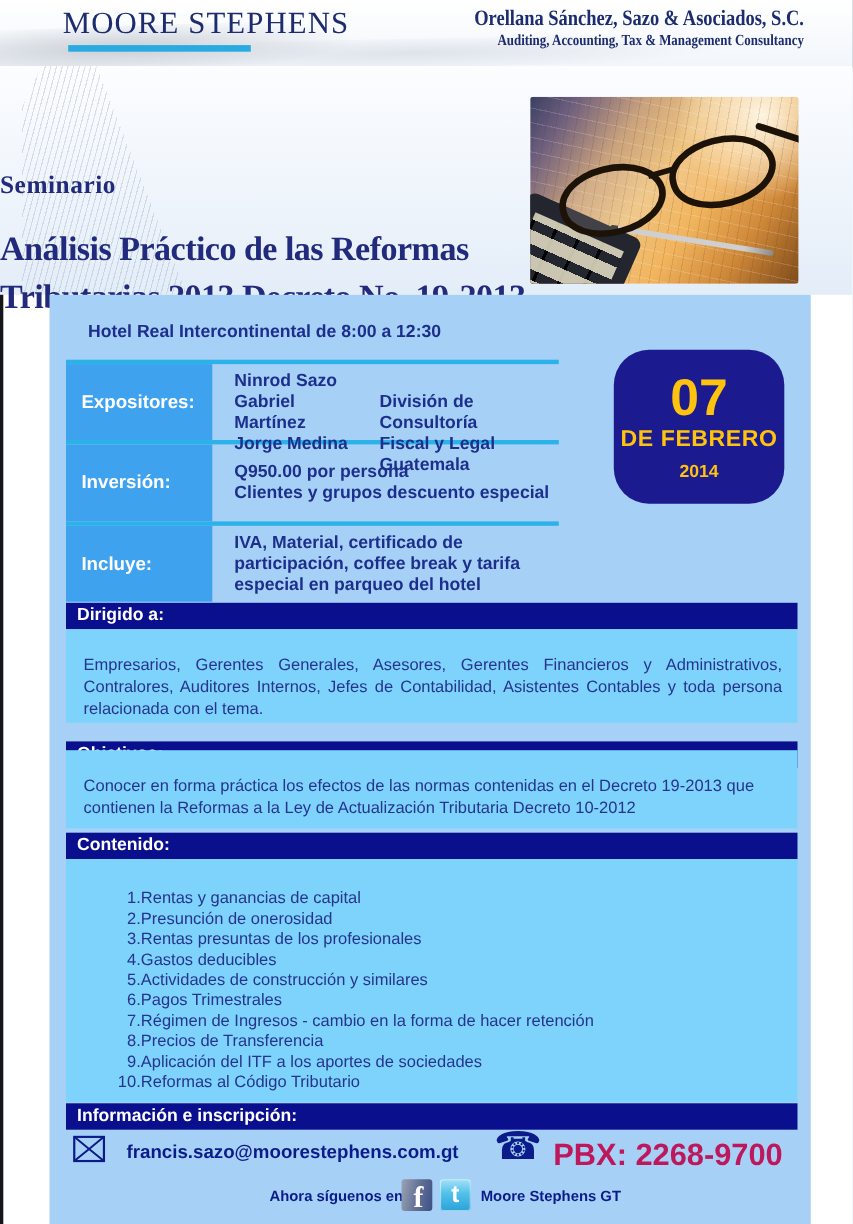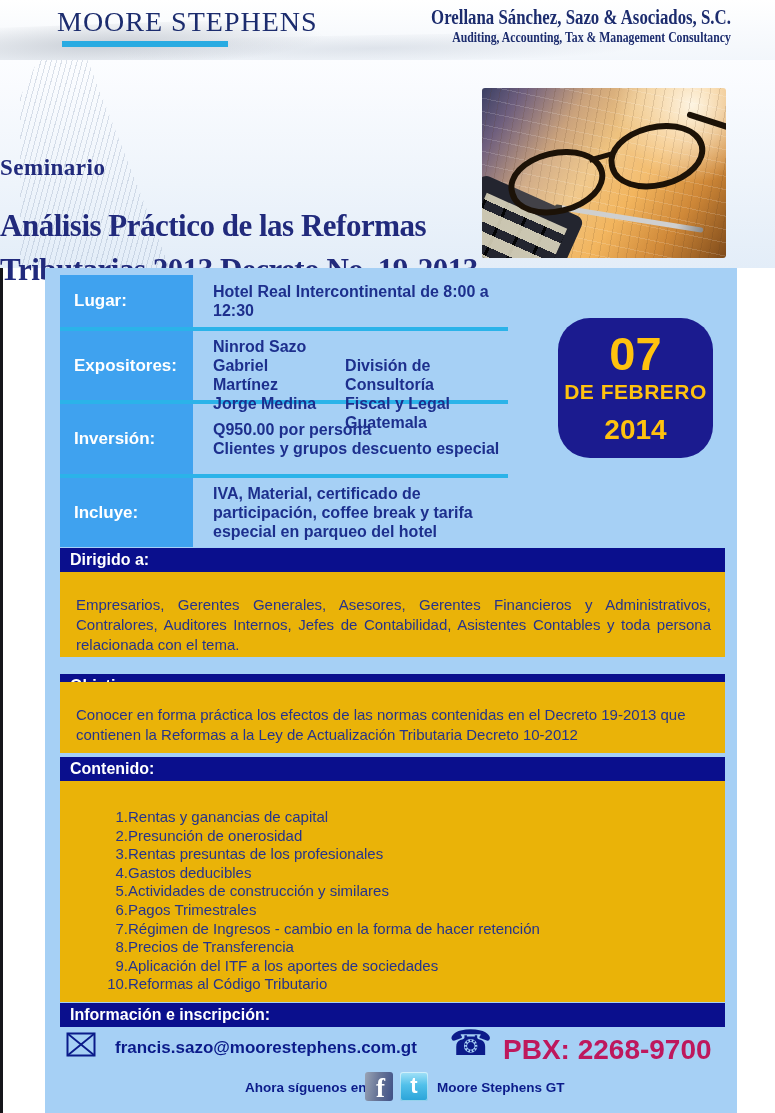--- a/index.html
+++ b/index.html
@@ -73,26 +73,26 @@
   .preline{white-space:pre-line;}
   .tdivider{height:4px;background:var(--divider-cyan,#2bb3e9);}
   .division{margin-left:26px;margin-top:19px;white-space:pre-line;}
 
   
   .badge{position:absolute;left:513px;top:50px;width:155px;height:140px;border-radius:32px;
          background:var(--badge-bg,#1b1b8f);color:var(--badge-text,#ffc20e);
          display:flex;flex-direction:column;align-items:center;justify-content:center;font-weight:bold;}
   .badge-day{font-size:47px;line-height:48px;}
   .badge-month{font-size:21px;letter-spacing:.5px;margin-top:2px;}
-  .badge-year{font-size:28px;margin-top:10px;}
+  .badge-year{font-size:16px;margin-top:10px;}
 
   
   .bar{position:absolute;left:15px;width:665px;height:24px;background:var(--navy-bar,#0a0f8d);
        color:#ffffff;font-weight:bold;font-size:16px;line-height:24px;padding-left:10px;box-sizing:border-box;}
-  .whitebox{position:absolute;left:15px;width:665px;background:#eab308;color:#26348c;
+  .whitebox{position:absolute;left:15px;width:665px;background:#7dd3fc;color:#26348c;
             font-size:15px;line-height:20px;box-sizing:border-box;}
   .bar-dirigido{top:280px;}
   .box-dirigido{top:304px;height:85px;padding:23px 14px 0 16px;text-align:justify;}
   .bar-objetivos{top:406px;}
   .box-objetivos{top:414px;height:71px;padding:23px 14px 0 16px;}
   .bar-contenido{top:489px;}
   .box-contenido{top:513px;height:221px;padding:27px 0 0 42px;}
   .bar-info{top:735px;}
   .citem{display:flex;line-height:18.6px;}
   .cnum{width:26px;text-align:right;flex:none;}
@@ -153,21 +153,20 @@
     <div class="lens lens1"></div>
     <div class="lens lens2"></div>
     <div class="bridge"></div>
     <div class="temple"></div>
   </div>
 
   <div class="panel">
 
     <div class="itable">
       <div class="trow" style="height:52px">
-        <div class="tlabel">Lugar:</div>
         <div class="tcell preline">Hotel Real Intercontinental de 8:00 a 12:30</div>
       </div>
       <div class="tdivider"></div>
       <div class="trow" style="height:69px">
         <div class="tlabel">Expositores:</div>
         <div class="tcell" style="align-items:flex-start;padding-top:6px;">
           <span class="preline">Ninrod Sazo
 Gabriel Martínez
 Jorge Medina</span>
           <span class="division">División de Consultoría

